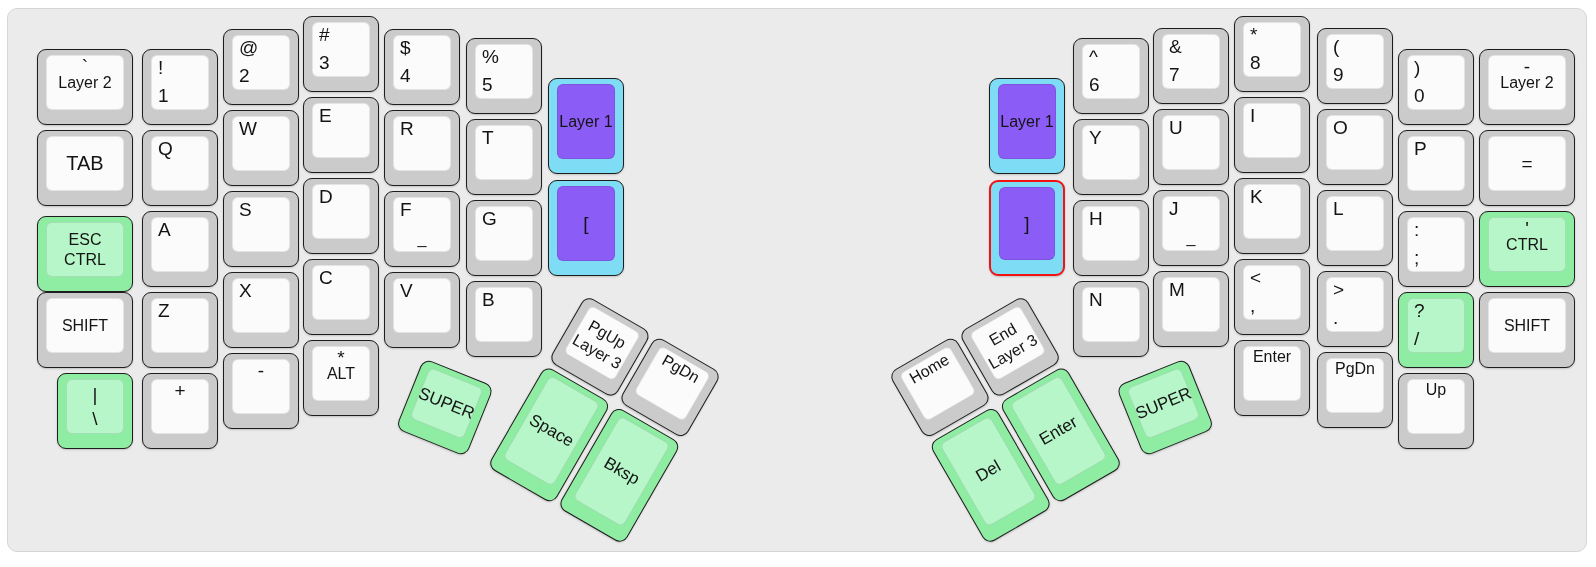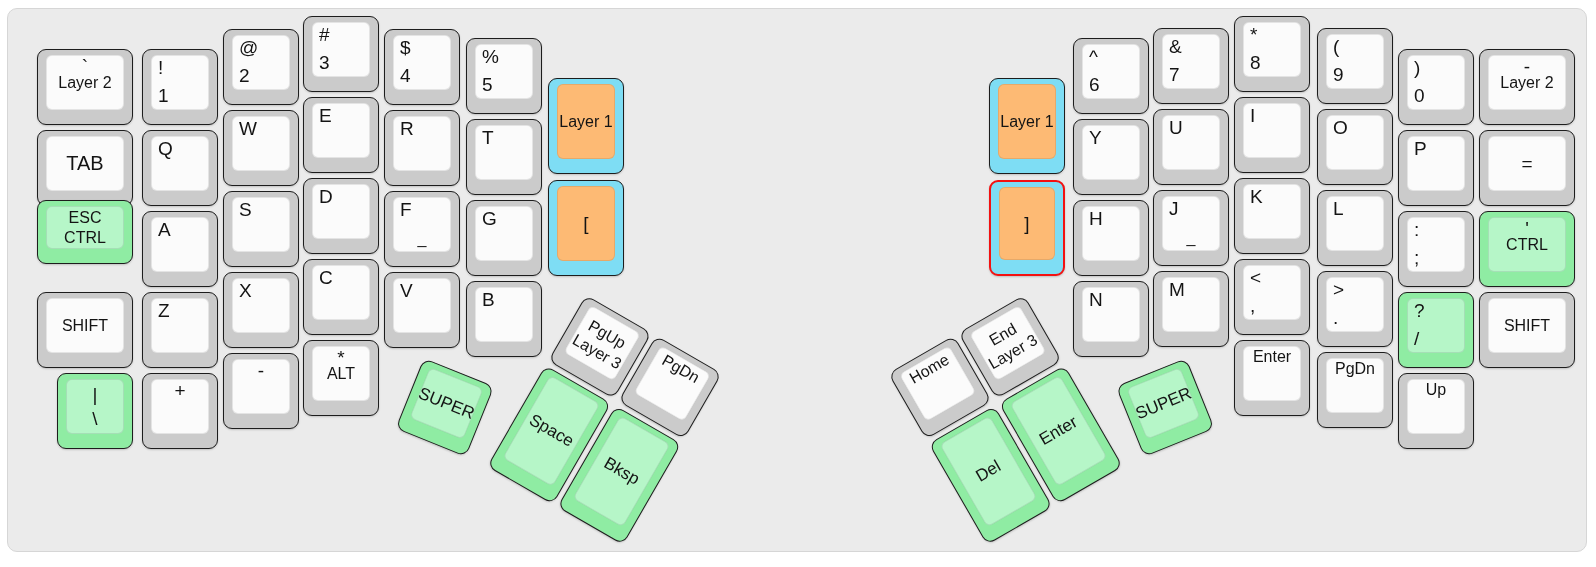--- a/index.html
+++ b/index.html
@@ -12,21 +12,21 @@
   .key{position:absolute;border:1px solid #1d1d1d;border-radius:9px;box-sizing:border-box;
     box-shadow:0 1px 2px rgba(0,0,0,0.18);}
   .key.gray{background:#cbcbcb;}
   .key.green{background:#8feca3;}
   .key.cyan{background:#7eddf4;}
   .key.selected{border:2px solid #f31111;}
   .keytop{position:absolute;left:8px;right:8px;top:5px;bottom:14px;border-radius:6px;
     border:1px solid rgba(0,0,0,0.09);box-sizing:border-box;}
   .gray .keytop{background:#fbfbfb;}
   .green .keytop{background:#b6f6c8;}
-  .cyan .keytop{background:#fdba74;padding-left:14px;}
+  .cyan .keytop{background:#8b5cf6;padding-left:14px;}
   .l-tl{position:absolute;top:2px;left:6px;white-space:nowrap;line-height:1.1;}
   .l-bl{position:absolute;bottom:2px;left:6px;white-space:nowrap;line-height:1.1;}
   .l-tc{position:absolute;top:1px;left:0;right:0;text-align:center;white-space:nowrap;line-height:1.1;}
   .l-bc{position:absolute;bottom:3px;left:0;right:0;text-align:center;white-space:nowrap;line-height:1.1;}
   .l-center{position:absolute;left:0;top:0;right:0;bottom:0;display:flex;flex-direction:column;
     align-items:center;justify-content:center;text-align:center;line-height:1.25;}
   .l-center span{white-space:nowrap;}
 </style>
 </head>
 <body>
@@ -114,21 +114,21 @@
           </div>
         </div>
       </div>
       <div class="key gray" style="left: 37px; top: 130px; width: 96px; height: 76px;">
         <div class="keytop">
           <div class="l-center">
             <span class="" style="font-size: 20px;">TAB</span>
           </div>
         </div>
       </div>
-      <div class="key green" style="left: 37px; top: 200px; width: 96px; height: 64px;">
+      <div class="key green" style="left: 37px; top: 216px; width: 96px; height: 76px;">
         <div class="keytop">
           <div class="l-center">
             <span class="" style="font-size: 16px;">ESC</span>
             <span class="" style="font-size: 16px;">CTRL</span>
           </div>
         </div>
       </div>
       <div class="key gray" style="left: 37px; top: 292px; width: 96px; height: 76px;">
         <div class="keytop">
           <div class="l-center">

